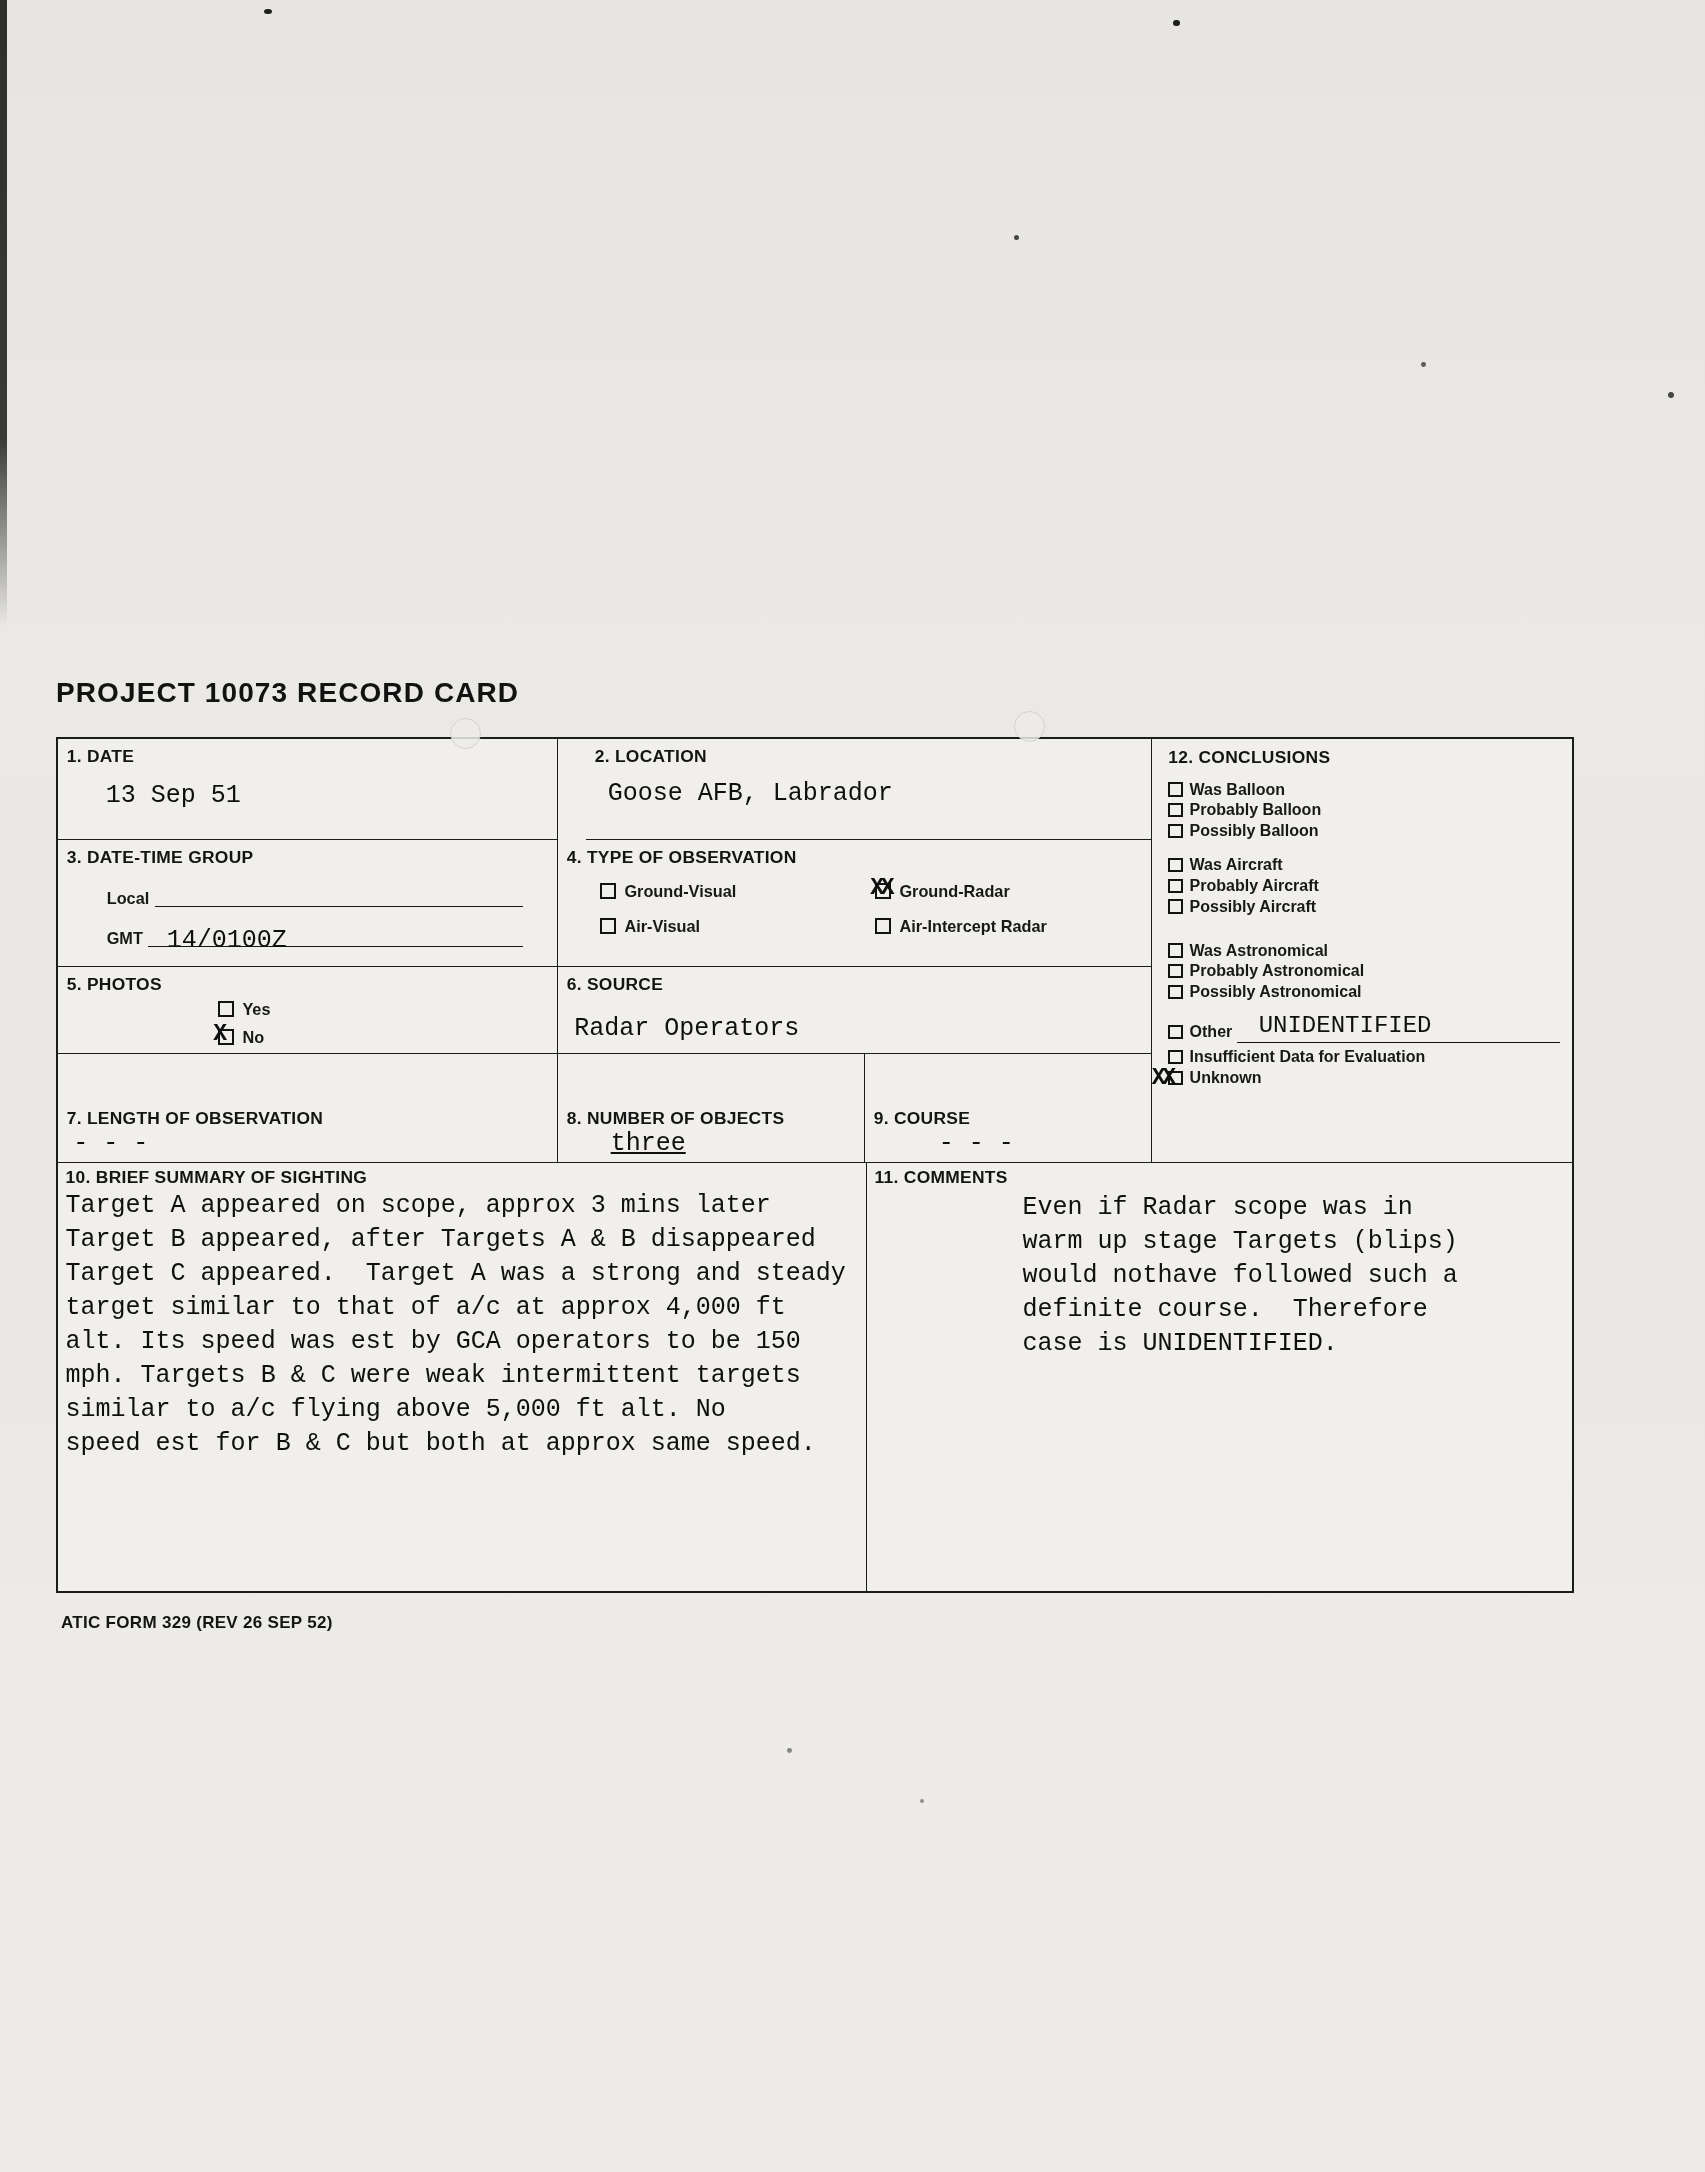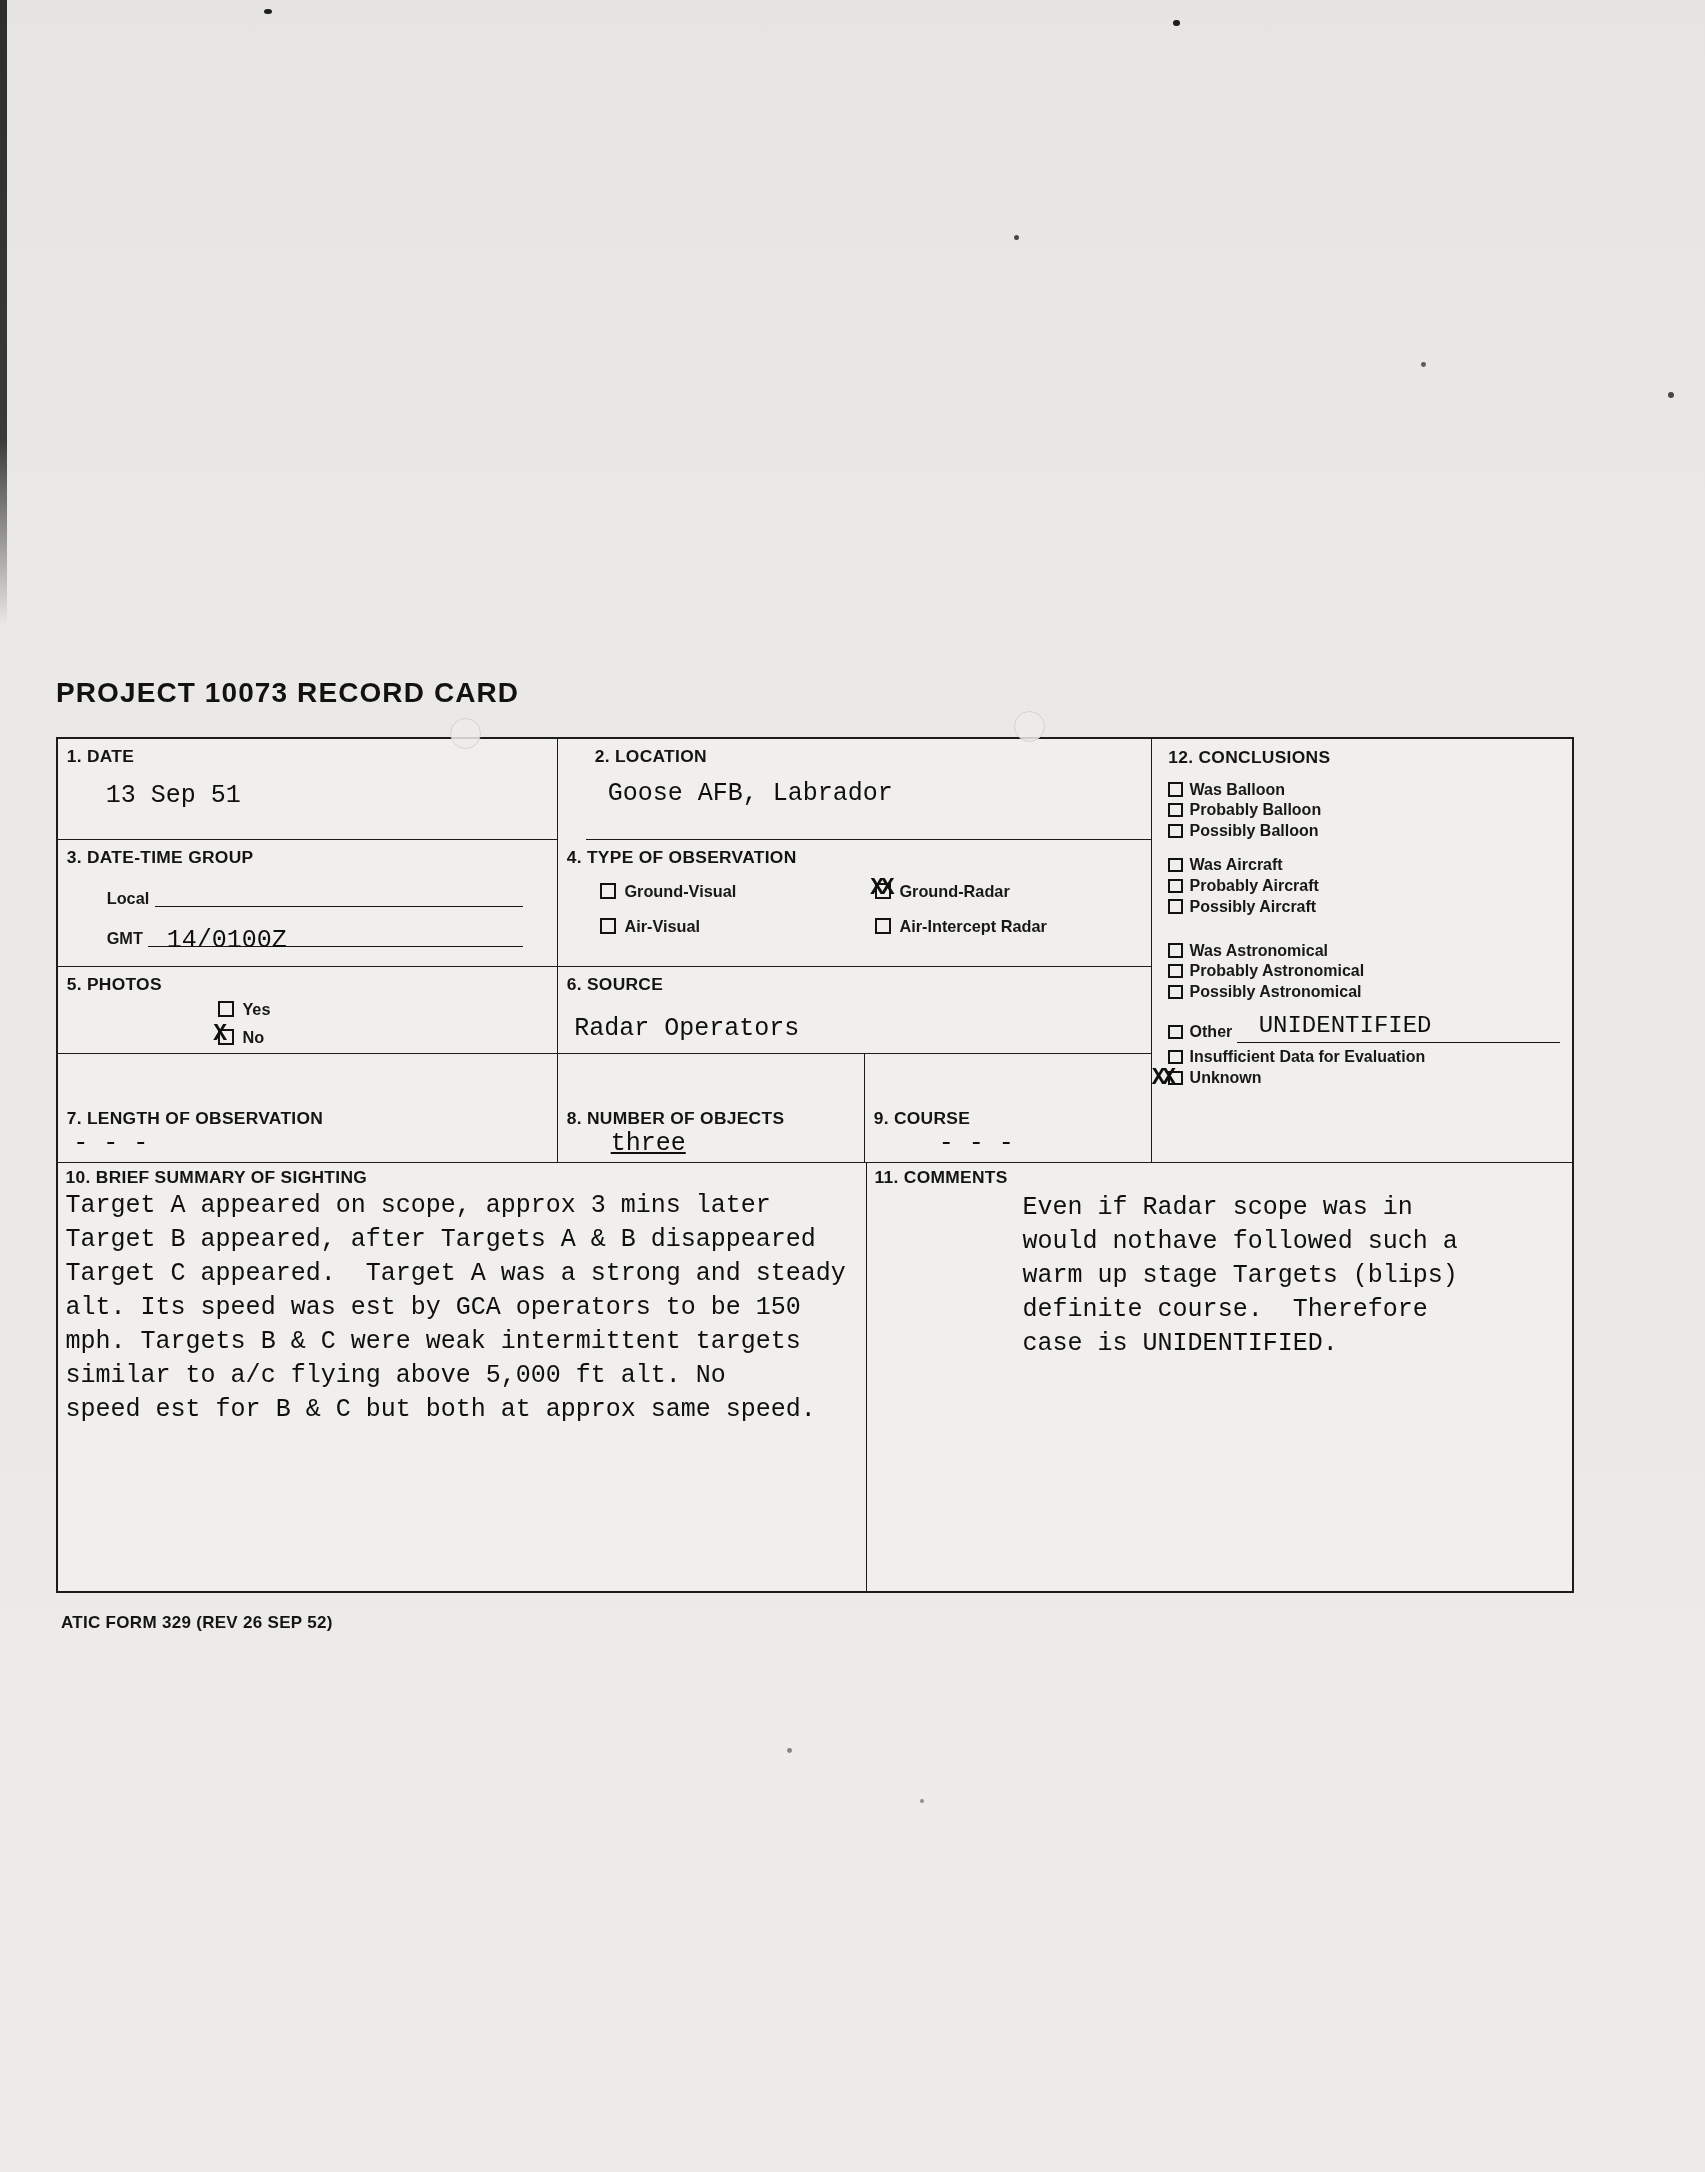--- a/index.html
+++ b/index.html
@@ -281,32 +281,33 @@
       </div>
     </div>
 
     <div class="bottom">
       <div class="summary-cell">
         <div class="flabel">10. BRIEF SUMMARY OF SIGHTING</div>
         <div class="typed-block">
           <div class="typed-line">Target A appeared on scope, approx 3 mins later</div>
           <div class="typed-line">Target B appeared, after Targets A &amp; B disappeared</div>
           <div class="typed-line">Target C appeared.  Target A was a strong and steady</div>
+          <div class="typed-line">target similar to that of a/c at approx 4,000 ft</div>
           <div class="typed-line">alt. Its speed was est by GCA operators to be 150</div>
           <div class="typed-line">mph. Targets B &amp; C were weak intermittent targets</div>
           <div class="typed-line">similar to a/c flying above 5,000 ft alt. No</div>
           <div class="typed-line">speed est for B &amp; C but both at approx same speed.</div>
         </div>
       </div>
       <div class="comments-cell">
         <div class="flabel">11. COMMENTS</div>
         <div class="typed-block comments-block">
           <div class="typed-line">Even if Radar scope was in</div>
+          <div class="typed-line">warm up stage Targets (blips)</div>
           <div class="typed-line">would nothave followed such a</div>
-          <div class="typed-line">warm up stage Targets (blips)</div>
           <div class="typed-line">definite course.  Therefore</div>
           <div class="typed-line">case is UNIDENTIFIED.</div>
         </div>
       </div>
     </div>
   </div>
 
   <div class="footer">ATIC FORM 329 (REV 26 SEP 52)</div>
 </div>
 

